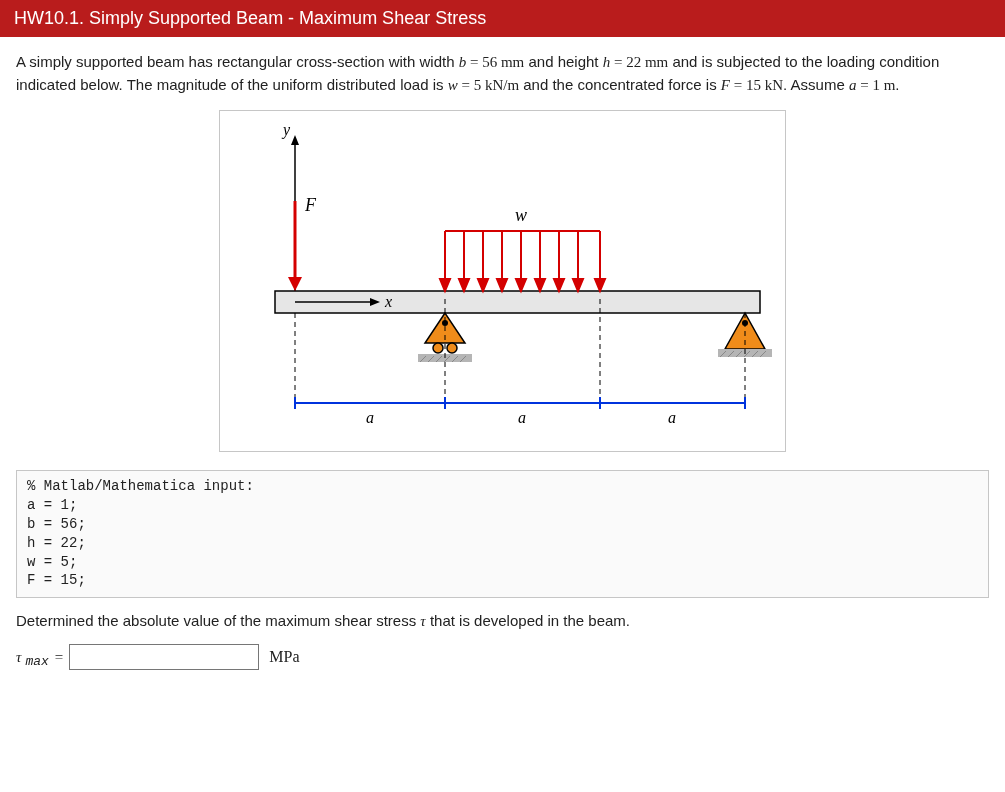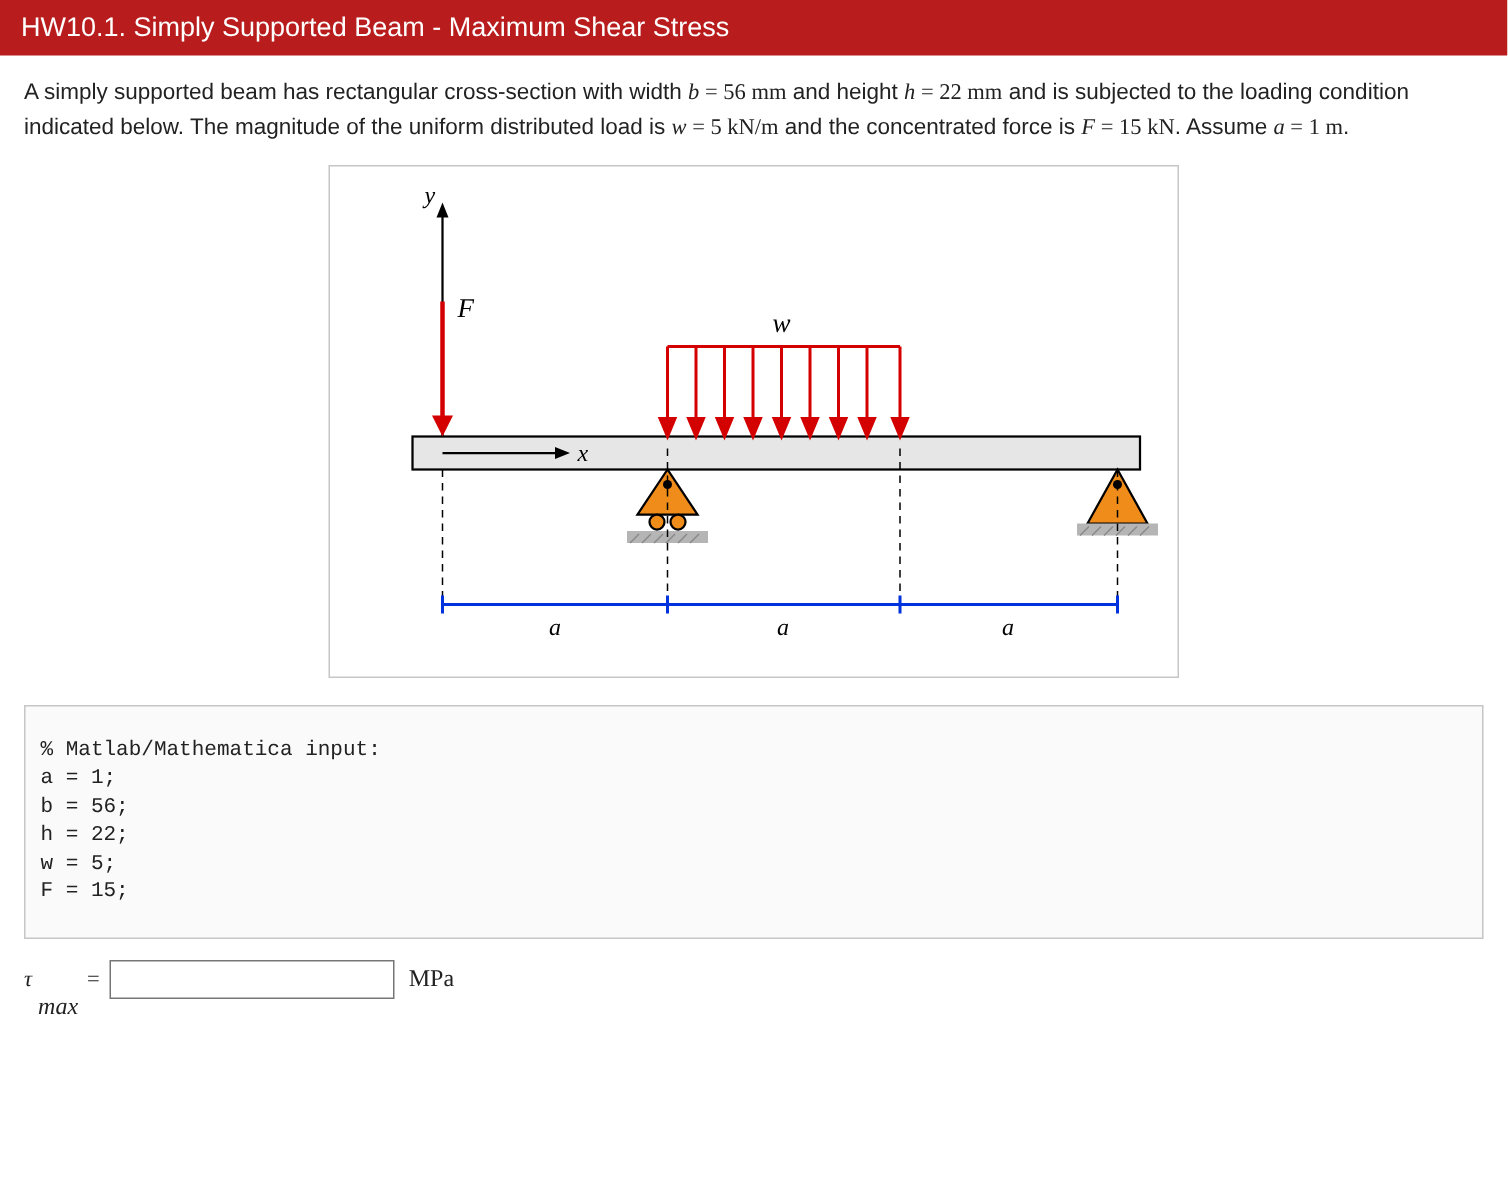--- a/index.html
+++ b/index.html
@@ -39,46 +39,46 @@
     width: 565px;
     height: 340px;
     position: relative;
     background: #fff;
   }
   .diagram-box svg { display:block; }
   .codebox {
     border: 1px solid #c6c6c6;
     background: #fafafa;
     height: 114px;
-    padding: 20px 10px;
+    padding: 6px 10px;
     font-family: "Courier New", monospace;
     font-size: 14px;
     line-height: 1.35;
     white-space: pre;
     overflow: hidden;
     margin-bottom: 14px;
   }
   .prompt-line {
     margin-bottom: 14px;
   }
   .answer-row {
     display: flex;
     align-items: center;
     gap: 6px;
   }
   .answer-label {
     font-family: "Times New Roman", serif;
     font-style: italic;
   }
   .answer-sub {
-    font-family: Liberation Serif, serif;
+    font-family: Liberation Mono, monospace;
     font-style: italic;
-    font-size: 16px;
+    font-size: 13px;
     position: relative;
-    top: 19px;
+    top: 4px;
     margin-left: -2px;
   }
   .answer-input {
     width: 180px;
     height: 22px;
     border: 1px solid #767676;
     background: #fff;
     padding: 1px 4px;
     font-size: 14px;
   }
@@ -188,20 +188,23 @@
     </div>
   </div>
 
   <div class="codebox"><span>% Matlab/Mathematica input:</span>
 <span>a = 1;</span>
 <span>b = 56;</span>
 <span>h = 22;</span>
 <span>w = 5;</span>
 <span>F = 15;</span></div>
 
+  <div class="prompt-line">
+    <span>Determined the absolute value of the maximum shear stress </span><span class="mathit">τ</span><span> that is developed in the beam.</span>
+  </div>
 
   <div class="answer-row">
     <span class="answer-label">τ</span>
       <span class="answer-sub">max</span>
     <span class="mathrm">=</span>
     <input type="text" class="answer-input" value="" style="">
     <span class="unit">MPa</span>
   </div>
 
 </div>

